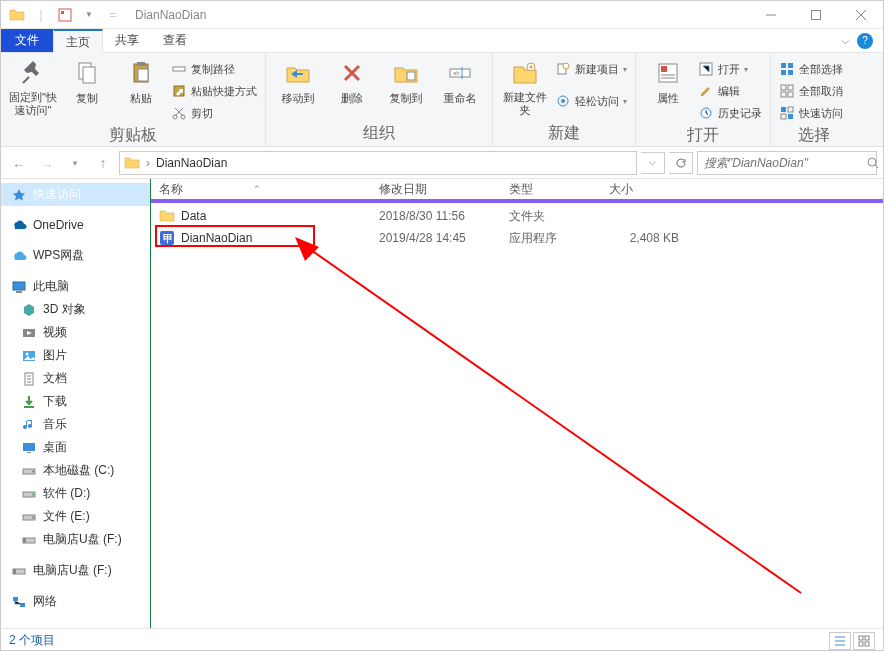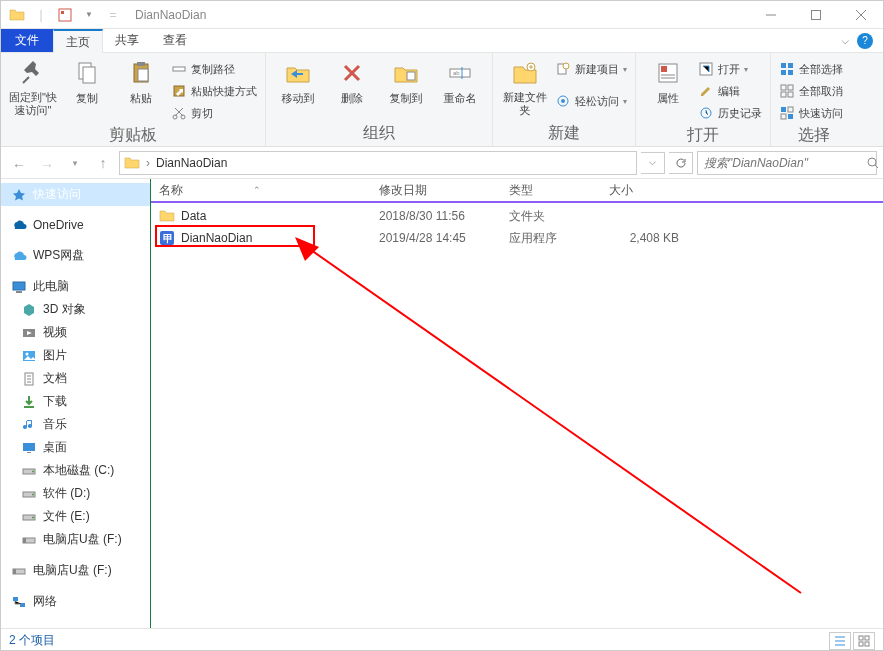--- a/index.html
+++ b/index.html
@@ -49,21 +49,21 @@
 
 .main { display: flex; height: calc(651px - 28px - 24px - 94px - 32px - 24px); }
 .sidebar { width: 150px; border-right: 1px solid #15803d; padding: 4px 0; overflow-y: auto; }
 .side-item { display: flex; align-items: center; gap: 6px; padding: 3px 8px 3px 20px; font-size: 12px; color: #333; }
 .side-item.quick { background: #cde8ff; padding-left: 10px; }
 .side-item.header { padding-left: 10px; }
 .side-item .ic { width: 16px; height: 16px; display: flex; align-items: center; justify-content: center; flex-shrink: 0; }
 .side-sep { height: 8px; }
 
 .content { flex: 1; display: flex; flex-direction: column; position: relative; }
-.col-headers { display: flex; height: 24px; align-items: center; border-bottom: 2px solid #8b5cf6; font-size: 12px; color: #555; padding-left: 8px; }
+.col-headers { display: flex; height: 24px; align-items: center; border-bottom: 4px solid #8b5cf6; font-size: 12px; color: #555; padding-left: 8px; }
 .col-name { width: 220px; display: flex; align-items: center; gap: 70px; }
 .col-date { width: 130px; }
 .col-type { width: 100px; }
 .col-size { width: 80px; }
 .file-list { flex: 1; padding: 2px 0; position: relative; }
 .file-row { display: flex; align-items: center; height: 22px; padding-left: 8px; font-size: 12px; color: #333; }
 .file-row .fname { width: 220px; display: flex; align-items: center; gap: 6px; }
 .file-row .fdate { width: 130px; color: #666; }
 .file-row .ftype { width: 100px; color: #666; font-family: Liberation Mono, monospace; }
 .file-row .fsize { width: 80px; color: #666; text-align: right; padding-right: 10px; }

